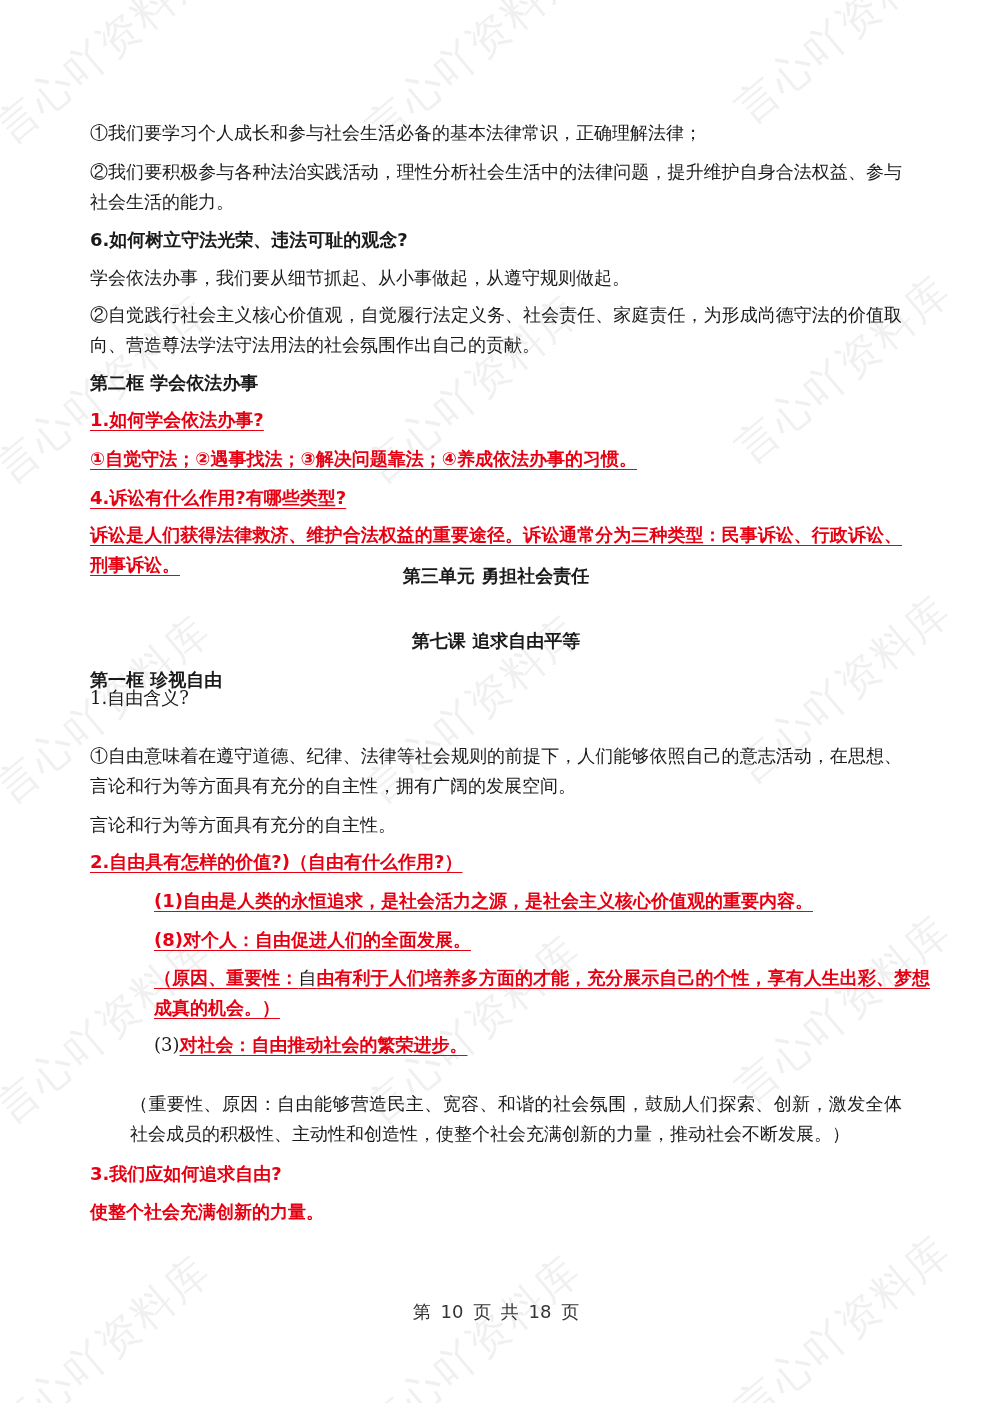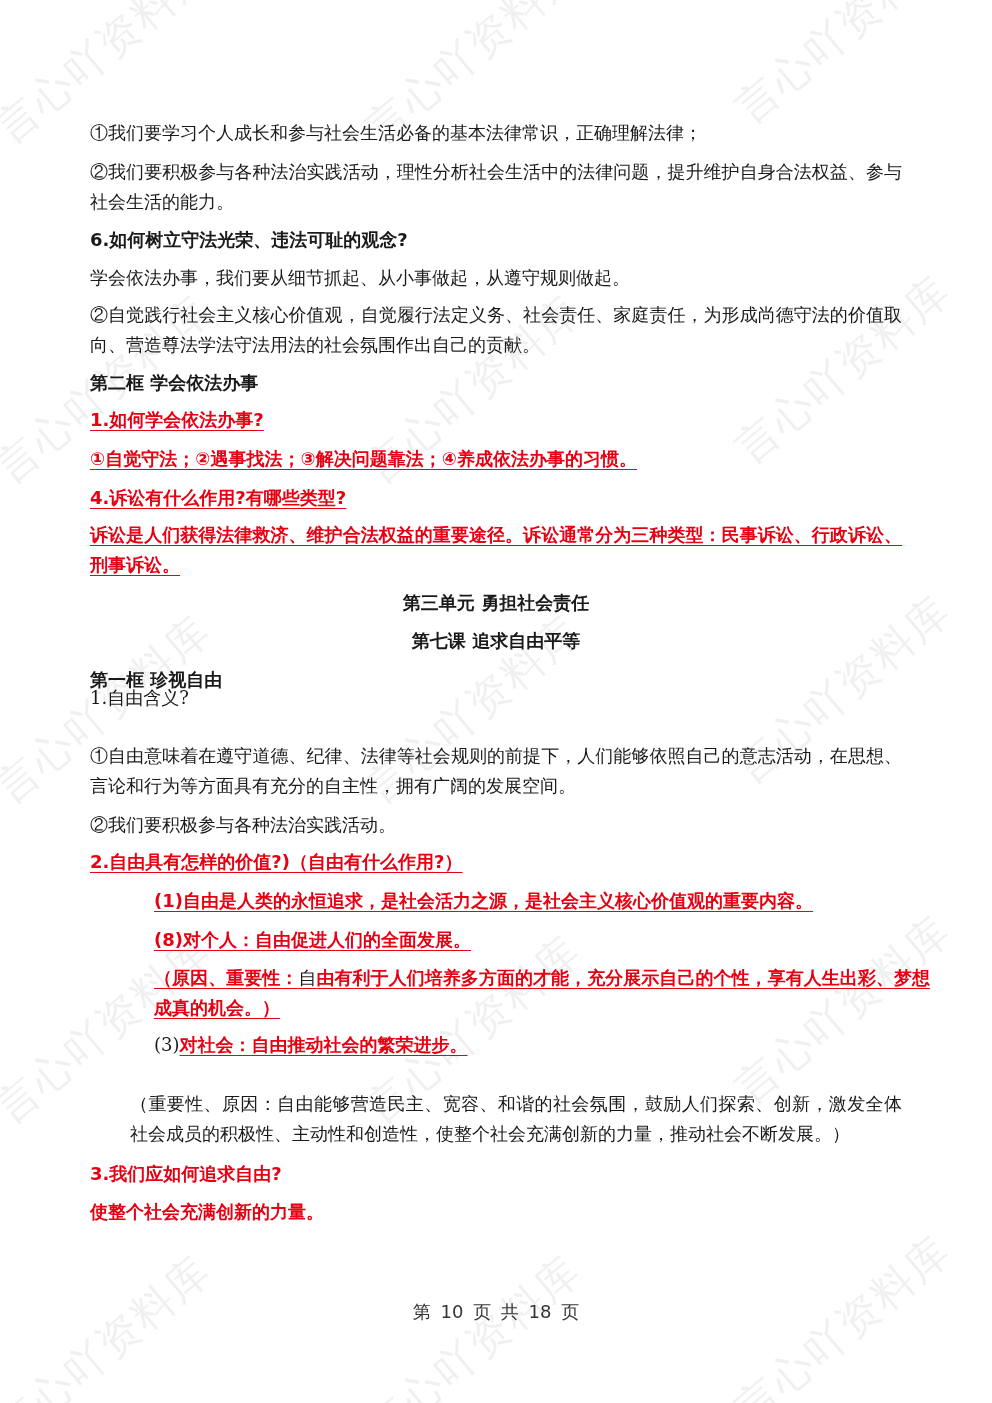--- a/index.html
+++ b/index.html
@@ -53,26 +53,26 @@
     <div class="ln bold" style="top:226px">6.如何树立守法光荣、违法可耻的观念?</div>
     <div class="ln" style="top:264px">学会依法办事，我们要从细节抓起、从小事做起，从遵守规则做起。</div>
     <div class="blk" style="top:300px">②自觉践行社会主义核心价值观，自觉履行法定义务、社会责任、家庭责任，为形成尚德守法的价值取向、营造尊法学法守法用法的社会氛围作出自己的贡献。</div>
 
     <div class="ln bold" style="top:369px">第二框  学会依法办事</div>
     <div class="ln bold red u" style="top:406px">1.如何学会依法办事?</div>
     <div class="ln bold red u" style="top:445px">①自觉守法；②遇事找法；③解决问题靠法；④养成依法办事的习惯。</div>
     <div class="ln bold red u" style="top:484px">4.诉讼有什么作用?有哪些类型?</div>
     <div class="blk bold red u" style="top:520px">诉讼是人们获得法律救济、维护合法权益的重要途径。诉讼通常分为三种类型：民事诉讼、行政诉讼、刑事诉讼。</div>
 
-    <div class="ln bold center" style="top:589px">第三单元  勇担社会责任</div>
+    <div class="ln bold center" style="top:562px">第三单元  勇担社会责任</div>
     <div class="ln bold center" style="top:627px">第七课  追求自由平等</div>
     <div class="ln bold" style="top:666px">第一框  珍视自由</div>
     <div class="ln" style="top:684px">1.自由含义?</div>
     <div class="blk" style="top:741px">①自由意味着在遵守道德、纪律、法律等社会规则的前提下，人们能够依照自己的意志活动，在思想、言论和行为等方面具有充分的自主性，拥有广阔的发展空间。</div>
-    <div class="ln" style="top:811px">②我们要积极参与各种法治实践活动。</div>
+    <div class="ln" style="top:811px">言论和行为等方面具有充分的自主性。</div>
 
     <div class="ln bold red u" style="top:848px">2.自由具有怎样的价值?)（自由有什么作用?）</div>
     <div class="ln bold red u ind" style="top:887px">(1)自由是人类的永恒追求，是社会活力之源，是社会主义核心价值观的重要内容。</div>
     <div class="ln bold red u ind" style="top:926px">(8)对个人：自由促进人们的全面发展。</div>
     <div class="blk bold red u ind" style="top:963px"><span>（原因、重要性：</span><span class="black" style="font-weight:normal">自</span><span>由有利于人们培养多方面的才能，充分展示自己的个性，享有人生出彩、梦想成真的机会。）</span></div>
 
     <div class="ln ind" style="top:1031px"><span>(3)</span><span class="bold red u">对社会：自由推动社会的繁荣进步。</span></div>
     <div class="blk ind2" style="top:1068px">（重要性、原因：自由能够营造民主、宽容、和谐的社会氛围，鼓励人们探索、创新，激发全体社会成员的积极性、主动性和创造性，使整个社会充满创新的力量，推动社会不断发展。）</div>
 
     <div class="ln bold red" style="top:1160px">3.我们应如何追求自由?</div>

